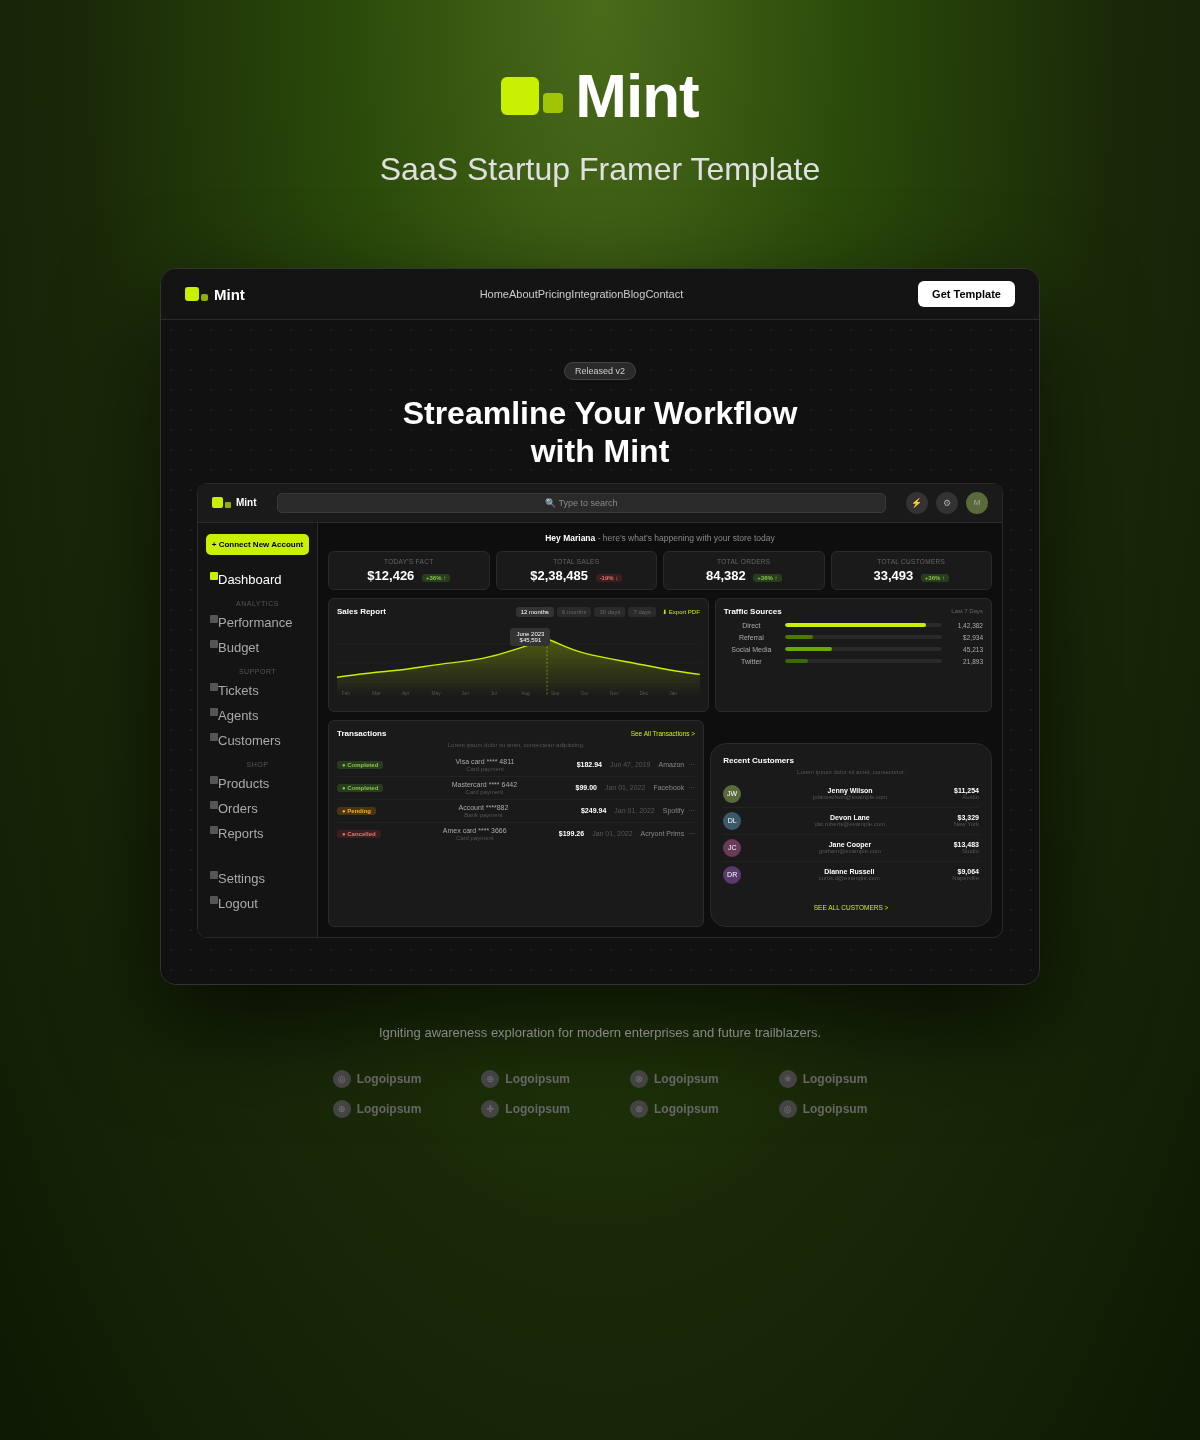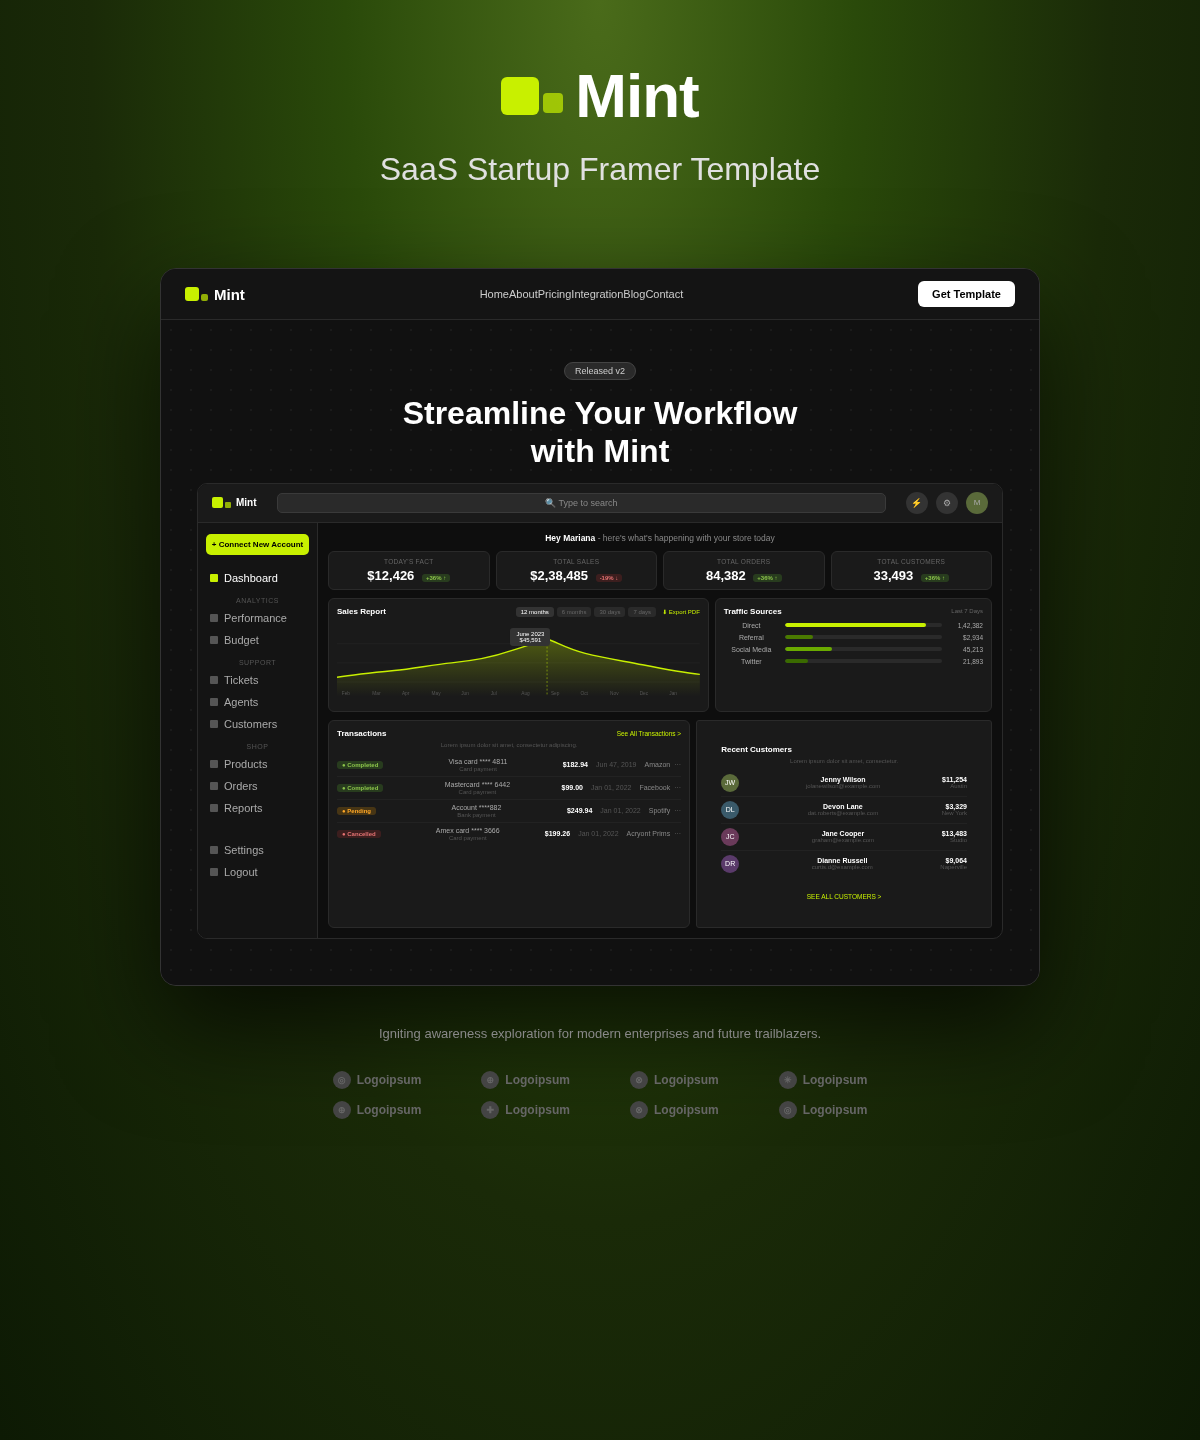--- a/index.html
+++ b/index.html
@@ -282,24 +282,23 @@
       padding: 6px 0;
       font-size: 8px;
       font-weight: 700;
       width: calc(100% - 16px);
       text-align: center;
       cursor: pointer;
     }
 
     .sidebar-item {
       display: flex;
-      align-items: center;
-      gap: 6px;
+      align-items: flex-start;
       padding: 5px 12px;
-      font-size: 11px;
+      font-size: 13px;
       color: #aaa;
       cursor: pointer;
     }
 
     .sidebar-item.active { color: #fff; }
 
     .sidebar-item-icon {
       width: 8px;
       height: 8px;
       background: #555;
@@ -481,22 +480,23 @@
       background: #1a1a1a;
       border: 1px solid #2a2a2a;
       border-radius: 6px;
       padding: 8px;
     }
 
     .customers-card {
       flex: 1;
       background: #1a1a1a;
       border: 1px solid #2a2a2a;
-      border-radius: 3px;
-      padding: 24px;
+      border-radius: 16px;
+      padding: 12px;
+      margin-top: 23px;
     }
 
     .section-header {
       display: flex;
       align-items: center;
       justify-content: space-between;
       margin-bottom: 4px;
     }
 
     .section-title {

